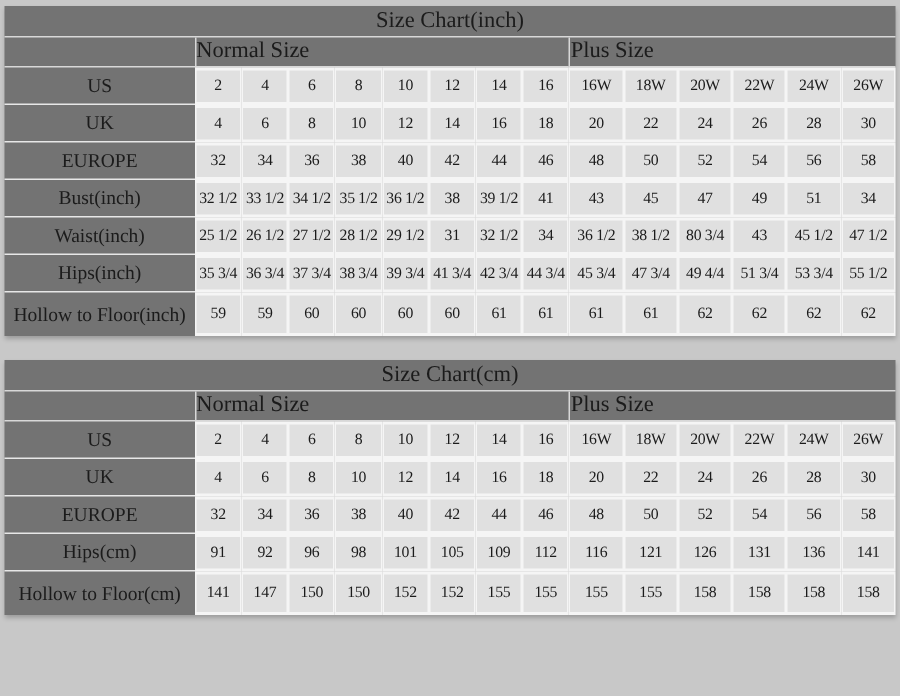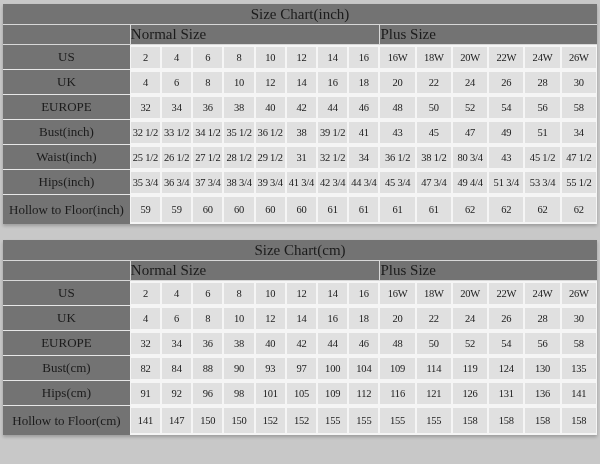--- a/index.html
+++ b/index.html
@@ -295,37 +295,20 @@
           <td class="val-cell">44</td>
           <td class="val-cell">46</td>
           <td class="val-cell">48</td>
           <td class="val-cell">50</td>
           <td class="val-cell">52</td>
           <td class="val-cell">54</td>
           <td class="val-cell">56</td>
           <td class="val-cell">58</td>
         </tr>
         <tr class="data-row">
-          <td class="label-cell">Bust(cm)</td>
-          <td class="val-cell">82</td>
-          <td class="val-cell">84</td>
-          <td class="val-cell">88</td>
-          <td class="val-cell">90</td>
-          <td class="val-cell">93</td>
-          <td class="val-cell">97</td>
-          <td class="val-cell">100</td>
-          <td class="val-cell">104</td>
-          <td class="val-cell">109</td>
-          <td class="val-cell">114</td>
-          <td class="val-cell">119</td>
-          <td class="val-cell">124</td>
-          <td class="val-cell">130</td>
-          <td class="val-cell">135</td>
-        </tr>
-        <tr class="data-row">
           <td class="label-cell">Hips(cm)</td>
           <td class="val-cell">91</td>
           <td class="val-cell">92</td>
           <td class="val-cell">96</td>
           <td class="val-cell">98</td>
           <td class="val-cell">101</td>
           <td class="val-cell">105</td>
           <td class="val-cell">109</td>
           <td class="val-cell">112</td>
           <td class="val-cell">116</td>

